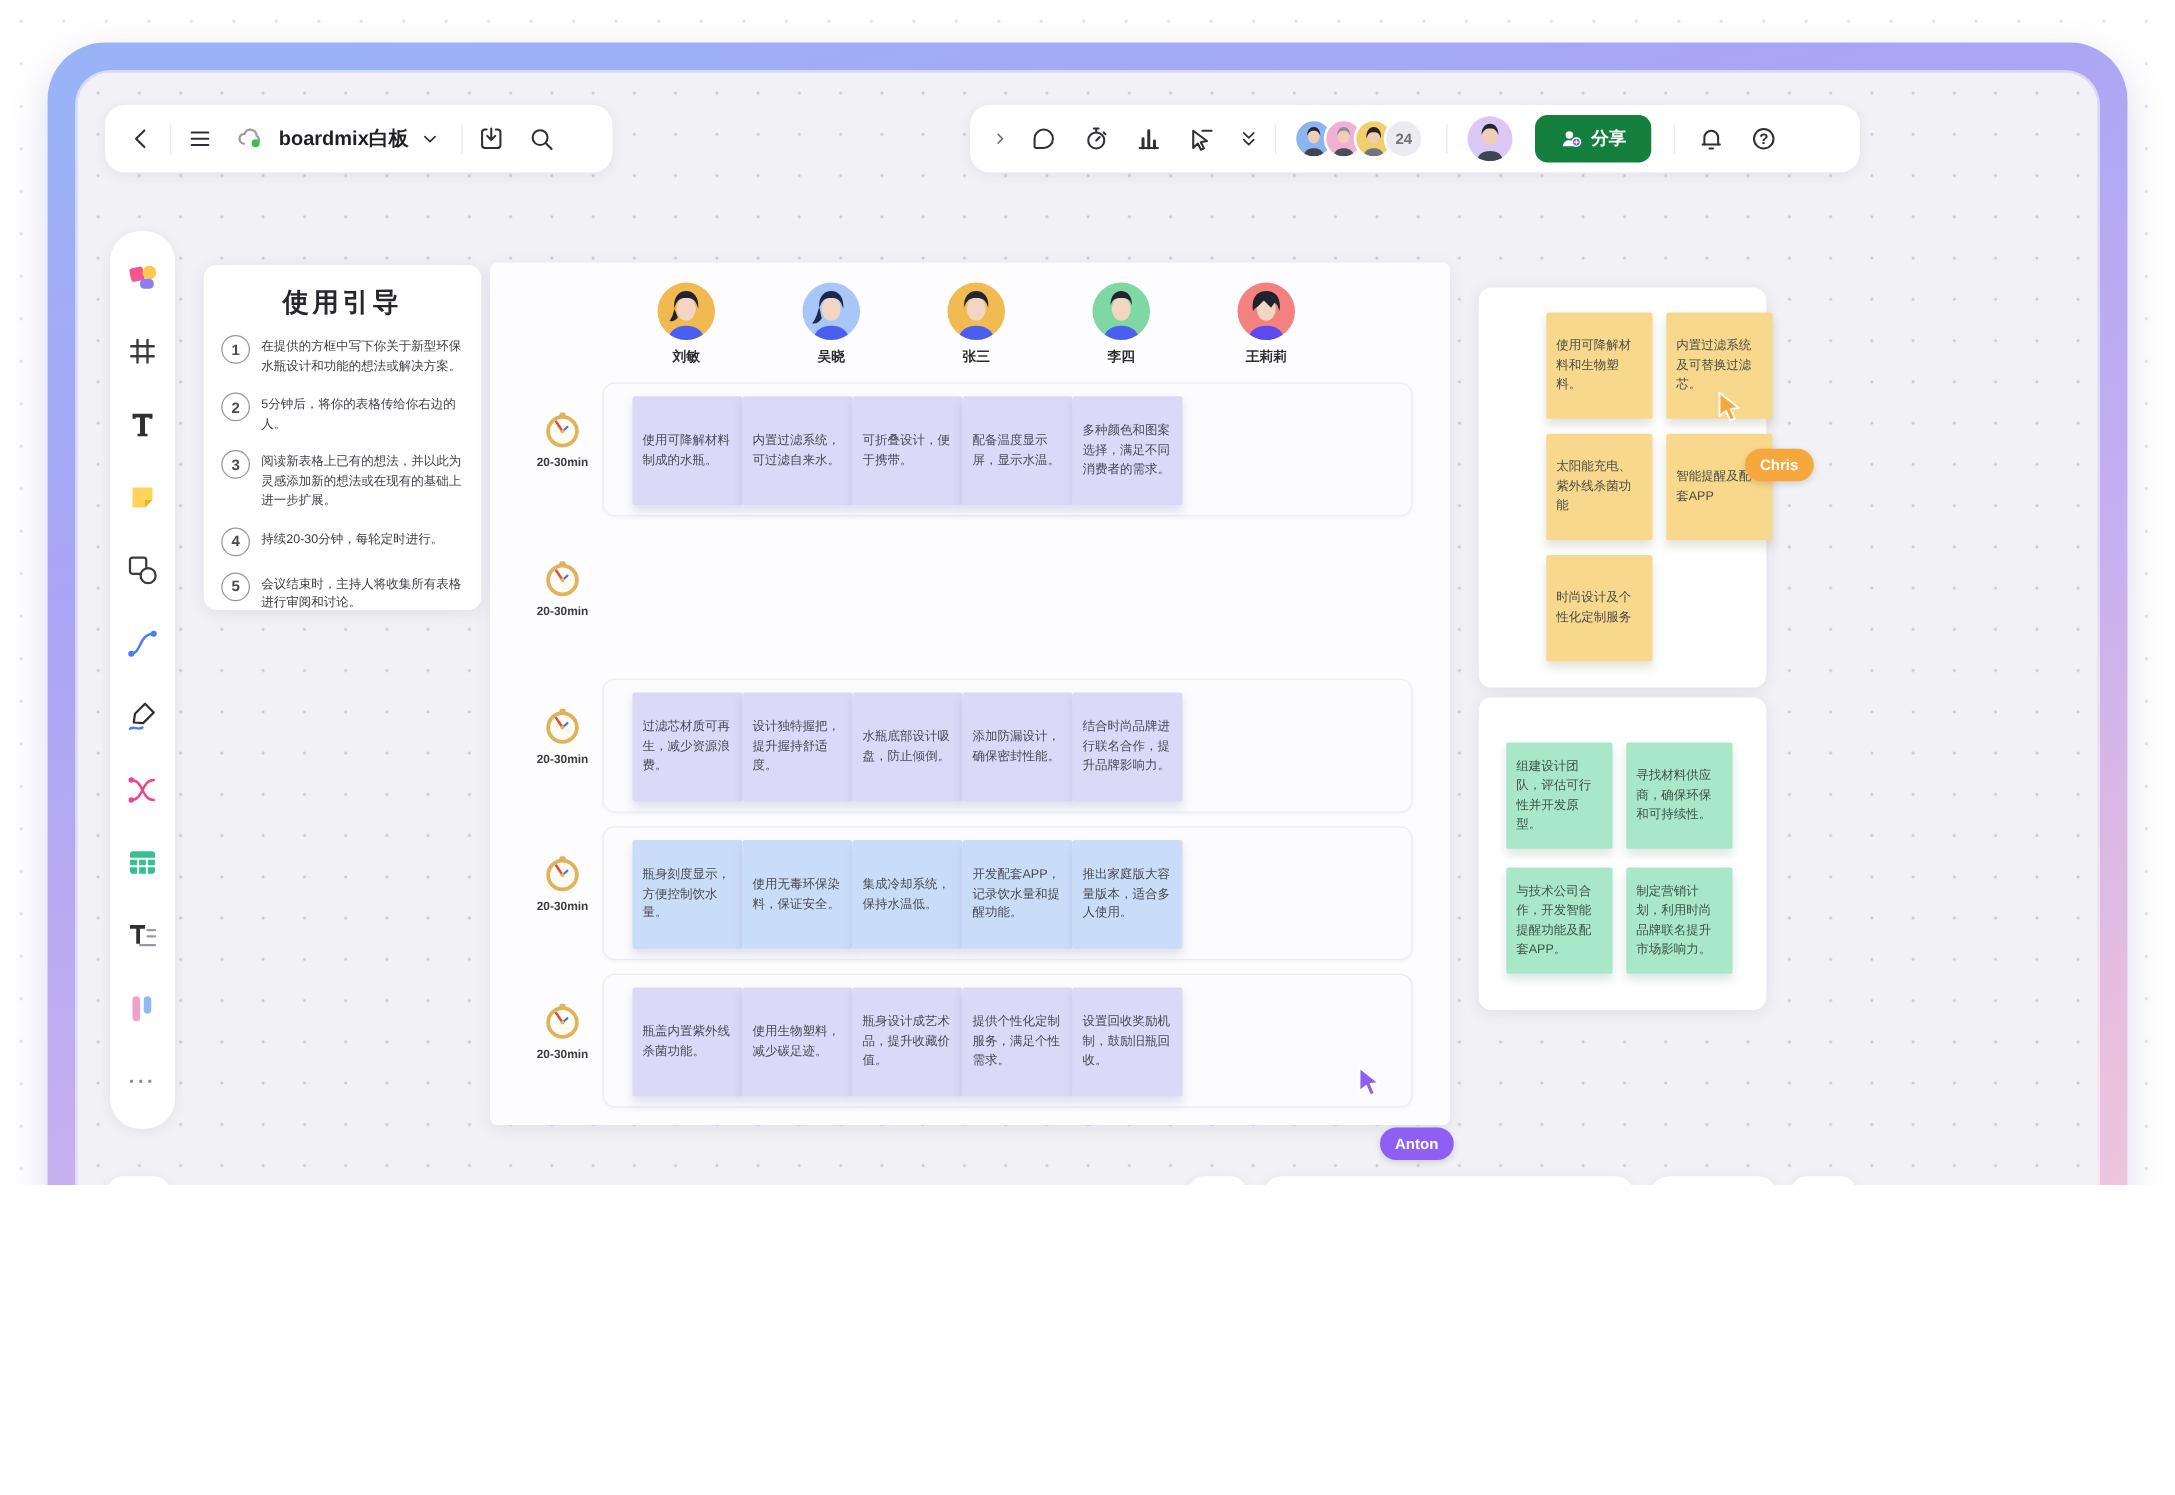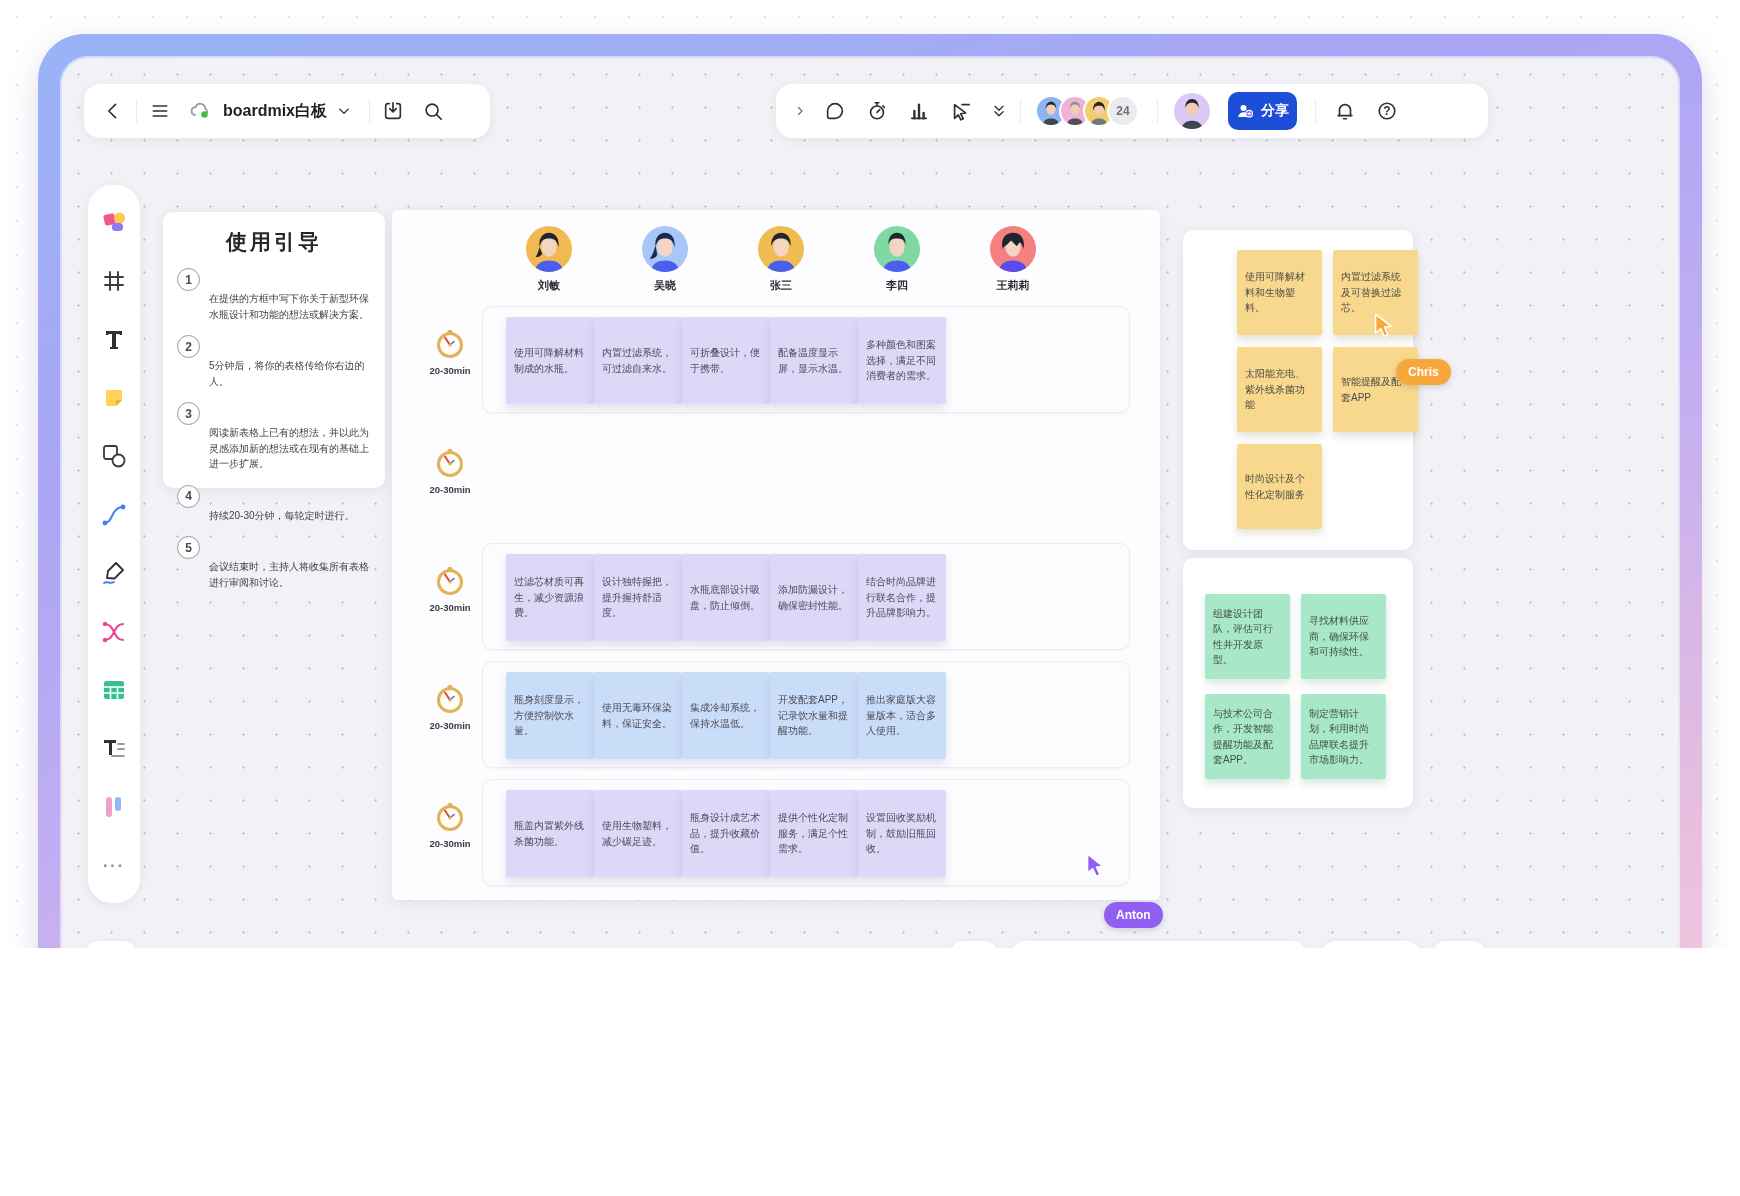--- a/index.html
+++ b/index.html
@@ -13,21 +13,21 @@
           background-image:radial-gradient(circle,#c9c9d3 1.15px,transparent 1.3px);background-size:33px 33px;
           box-shadow:0 0 0 2px rgba(255,255,255,.55);overflow:hidden;}
   .pill{position:absolute;background:#fff;border-radius:16px;box-shadow:0 2px 10px rgba(50,50,110,.08);
         display:flex;align-items:center;}
   .tile{position:absolute;background:#fff;border-radius:14px;box-shadow:0 2px 10px rgba(50,50,110,.08);
         display:flex;align-items:center;justify-content:center;}
   .icon-btn{width:34px;height:34px;display:flex;align-items:center;justify-content:center;border-radius:8px;flex:0 0 auto;}
   .vdiv{width:1px;height:24px;background:#e9e9ee;flex:0 0 auto;}
   svg{display:block;}
   .t-title{font-size:16px;font-weight:700;color:#1f1f26;}
-  .share-btn{height:38px;padding:0 8px;border-radius:10px;background:#1d4ed8;color:#fff;font-size:14px;font-weight:700;
+  .share-btn{height:38px;padding:0 20px;border-radius:10px;background:#15803d;color:#fff;font-size:14px;font-weight:700;
              display:flex;align-items:center;gap:7px;}
   .avatar{border-radius:50%;overflow:hidden;flex:0 0 auto;display:flex;align-items:center;justify-content:center;}
   .stack{display:flex;align-items:center;}
   .stack .avatar{margin-left:-8px;border:2px solid #fff;}
   .stack .avatar:first-child{margin-left:0;}
   .count-badge{width:32px;height:32px;border-radius:50%;background:#ececf0;color:#737373;font-size:12px;font-weight:700;
                display:flex;align-items:center;justify-content:center;margin-left:-8px;border:2px solid #fff;}
   
   .sidebar{position:absolute;left:26px;top:127px;width:52px;height:718px;background:#fff;border-radius:24px;
            box-shadow:0 2px 10px rgba(50,50,110,.08);display:flex;flex-direction:column;align-items:center;
@@ -36,21 +36,21 @@
   
   .guide{position:absolute;left:101px;top:154px;width:222px;height:276px;background:#fff;border-radius:10px;
          box-shadow:0 2px 12px rgba(80,80,140,.10);padding:16px 14px 10px;}
   .guide-title-wrap{text-align:center;margin-bottom:12px;}
   .guide-title{position:relative;display:inline-block;font-size:21px;font-weight:800;letter-spacing:3px;color:#26262c;}
   .guide-title .hl{position:absolute;left:-4px;right:-10px;bottom:-1px;height:9px;background:#f8d34b;border-radius:4px;
                    transform:rotate(-2deg);z-index:-1;}
   .gstep{display:flex;gap:9px;align-items:flex-start;margin-bottom:13px;}
   .gnum{flex:0 0 auto;width:23px;height:23px;border:1.6px solid #97979f;border-radius:50%;color:#4a4a52;font-size:12px;
         font-weight:700;display:flex;align-items:center;justify-content:center;background:#fff;}
-  .gtext{font-size:10px;line-height:1.55;color:#3e3e46;padding-top:2px;margin-top:21px;}
+  .gtext{font-size:10px;line-height:1.55;color:#3e3e46;padding-top:2px;}
   
   .board{position:absolute;left:330px;top:152px;width:768px;height:690px;background:#fdfdff;border-radius:6px;
          box-shadow:0 3px 14px rgba(90,90,150,.10);}
   .prow{position:absolute;left:90px;top:16px;width:648px;display:flex;gap:28px;padding-left:23px;}
   .pcell{width:88px;display:flex;flex-direction:column;align-items:center;}
   .pname{margin-top:6px;font-size:11px;font-weight:700;color:#2c2c33;}
   .brow{position:absolute;left:90px;width:648px;height:107px;background:#fcfcfe;border:1px solid #ececf2;border-radius:10px;
         box-shadow:0 1px 3px rgba(60,60,110,.05);display:flex;padding:10px 0 0 23px;}
   .note{width:88px;height:87px;border-radius:2px;padding:8px 8px;font-size:10px;line-height:1.55;color:#4a4a55;
         box-shadow:0 5px 8px rgba(108,108,165,.18);display:flex;align-items:center;}

